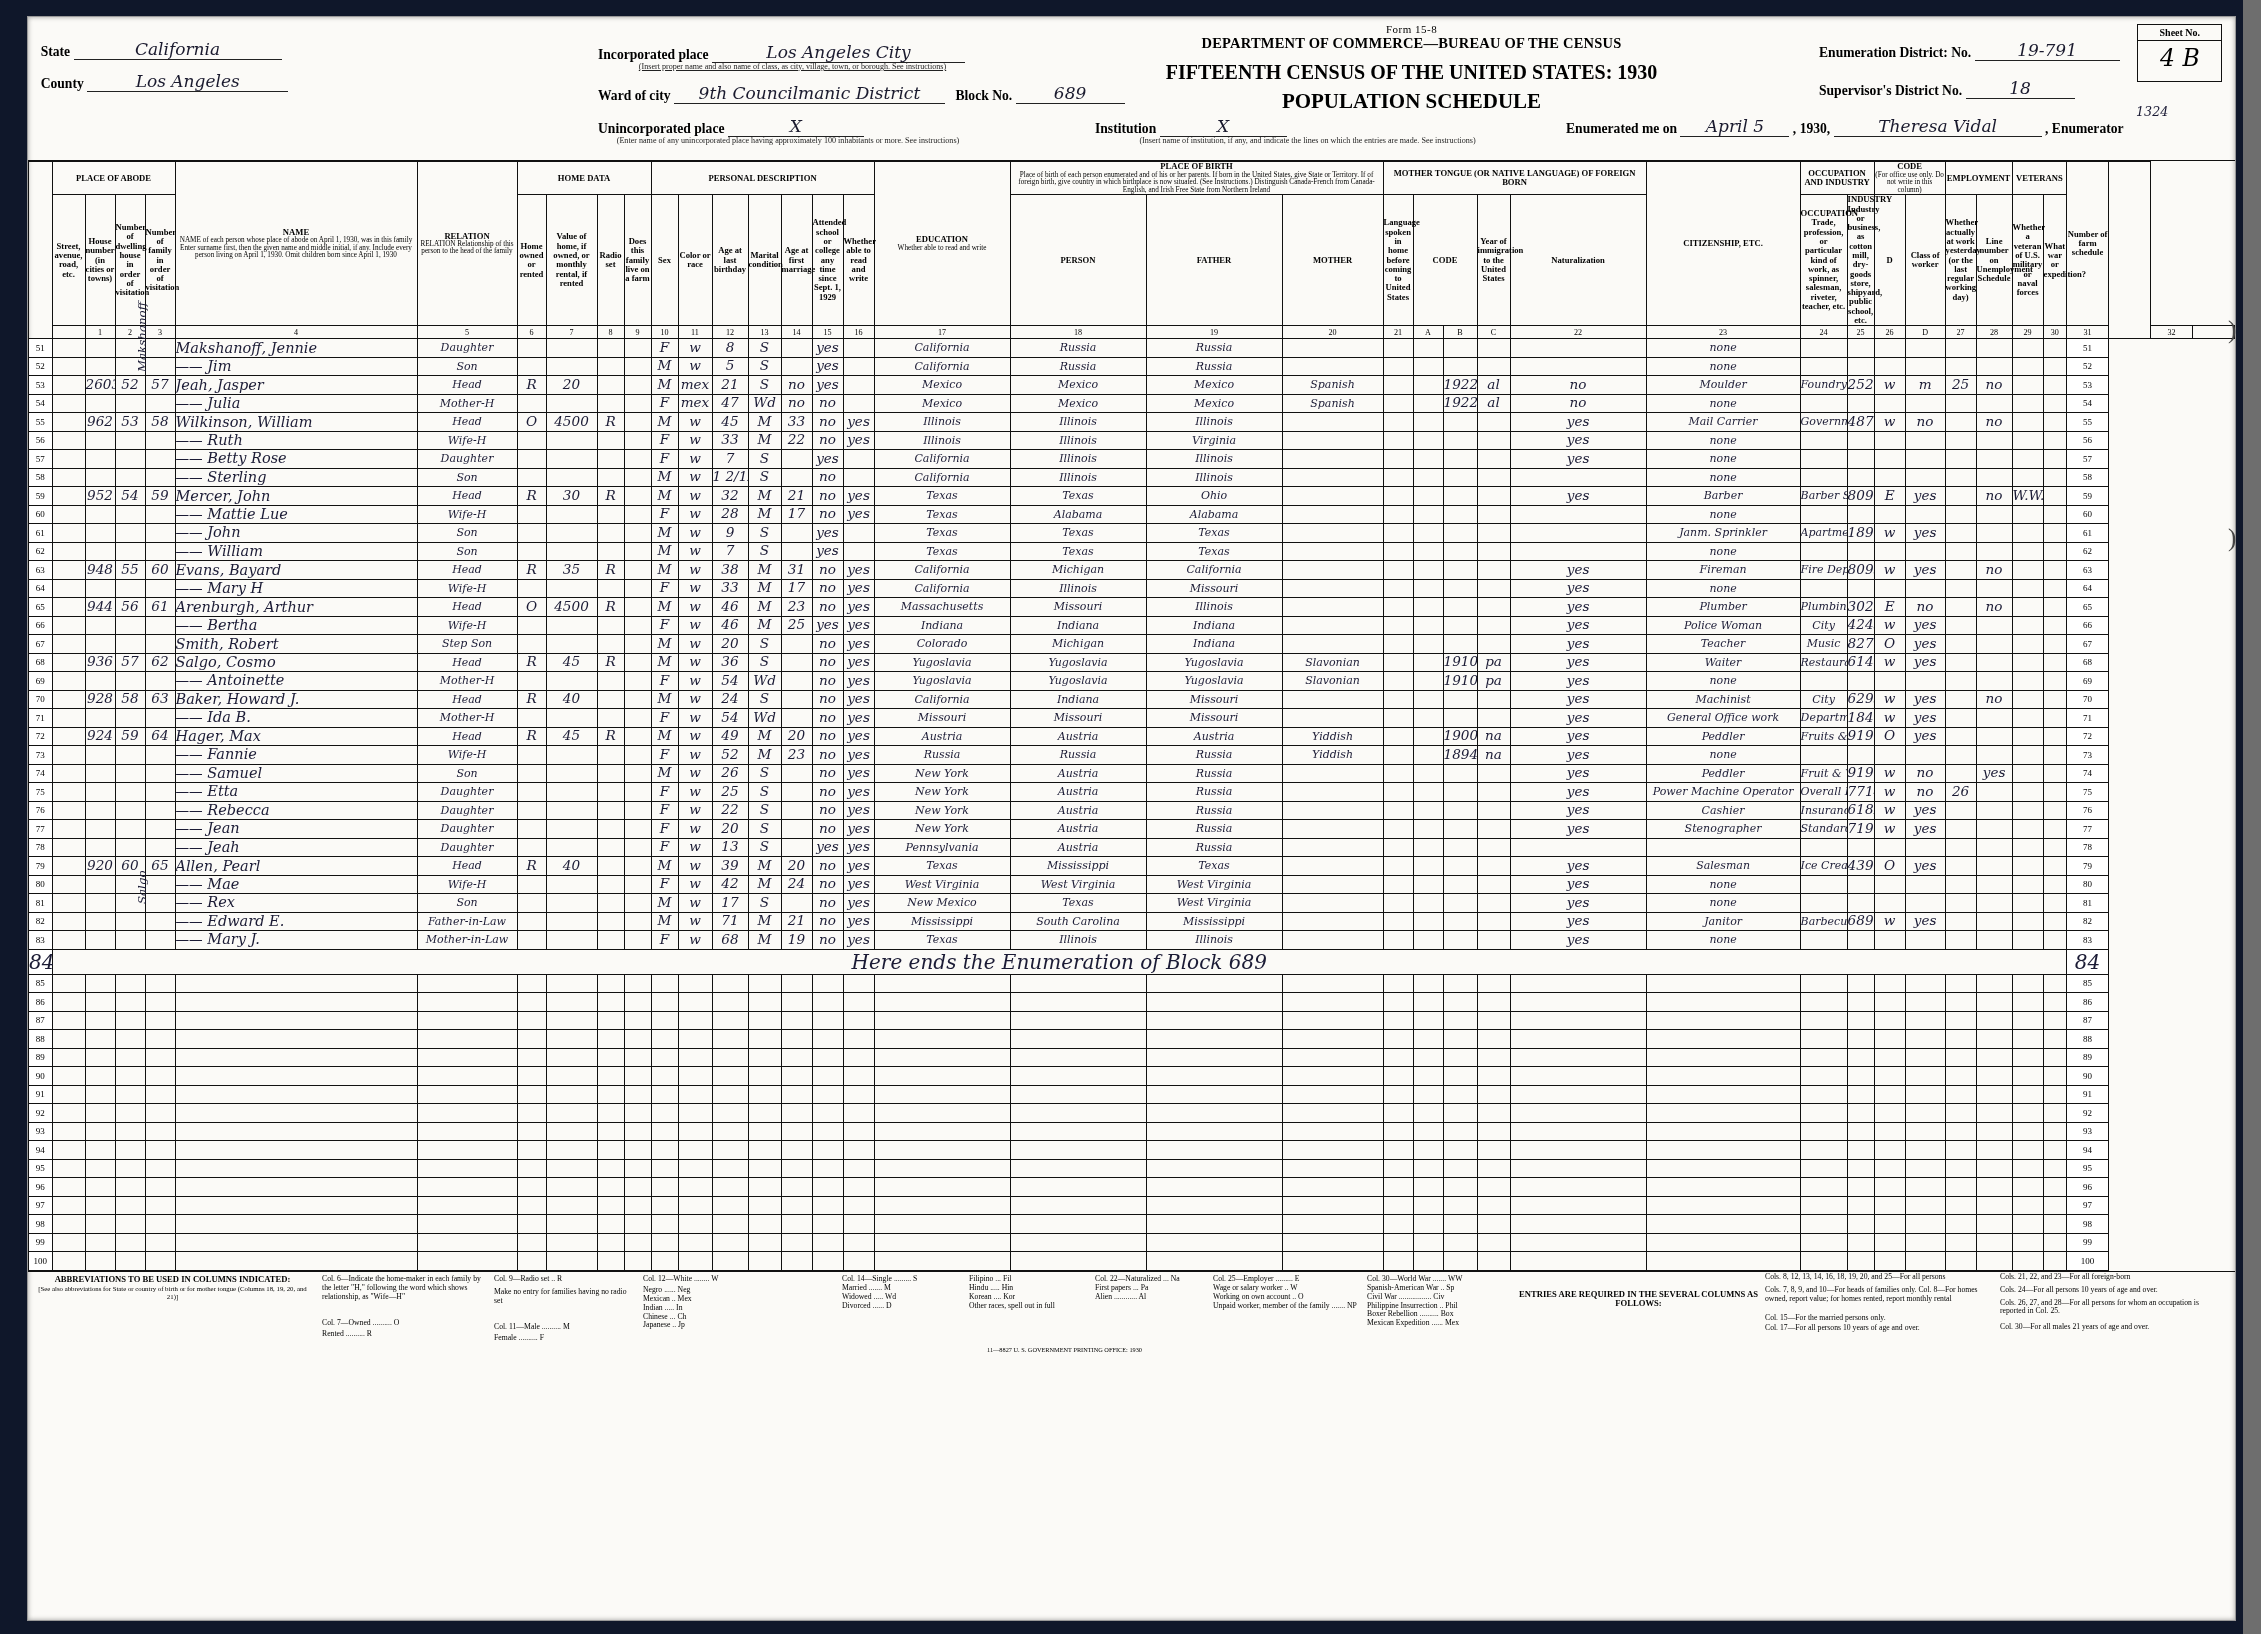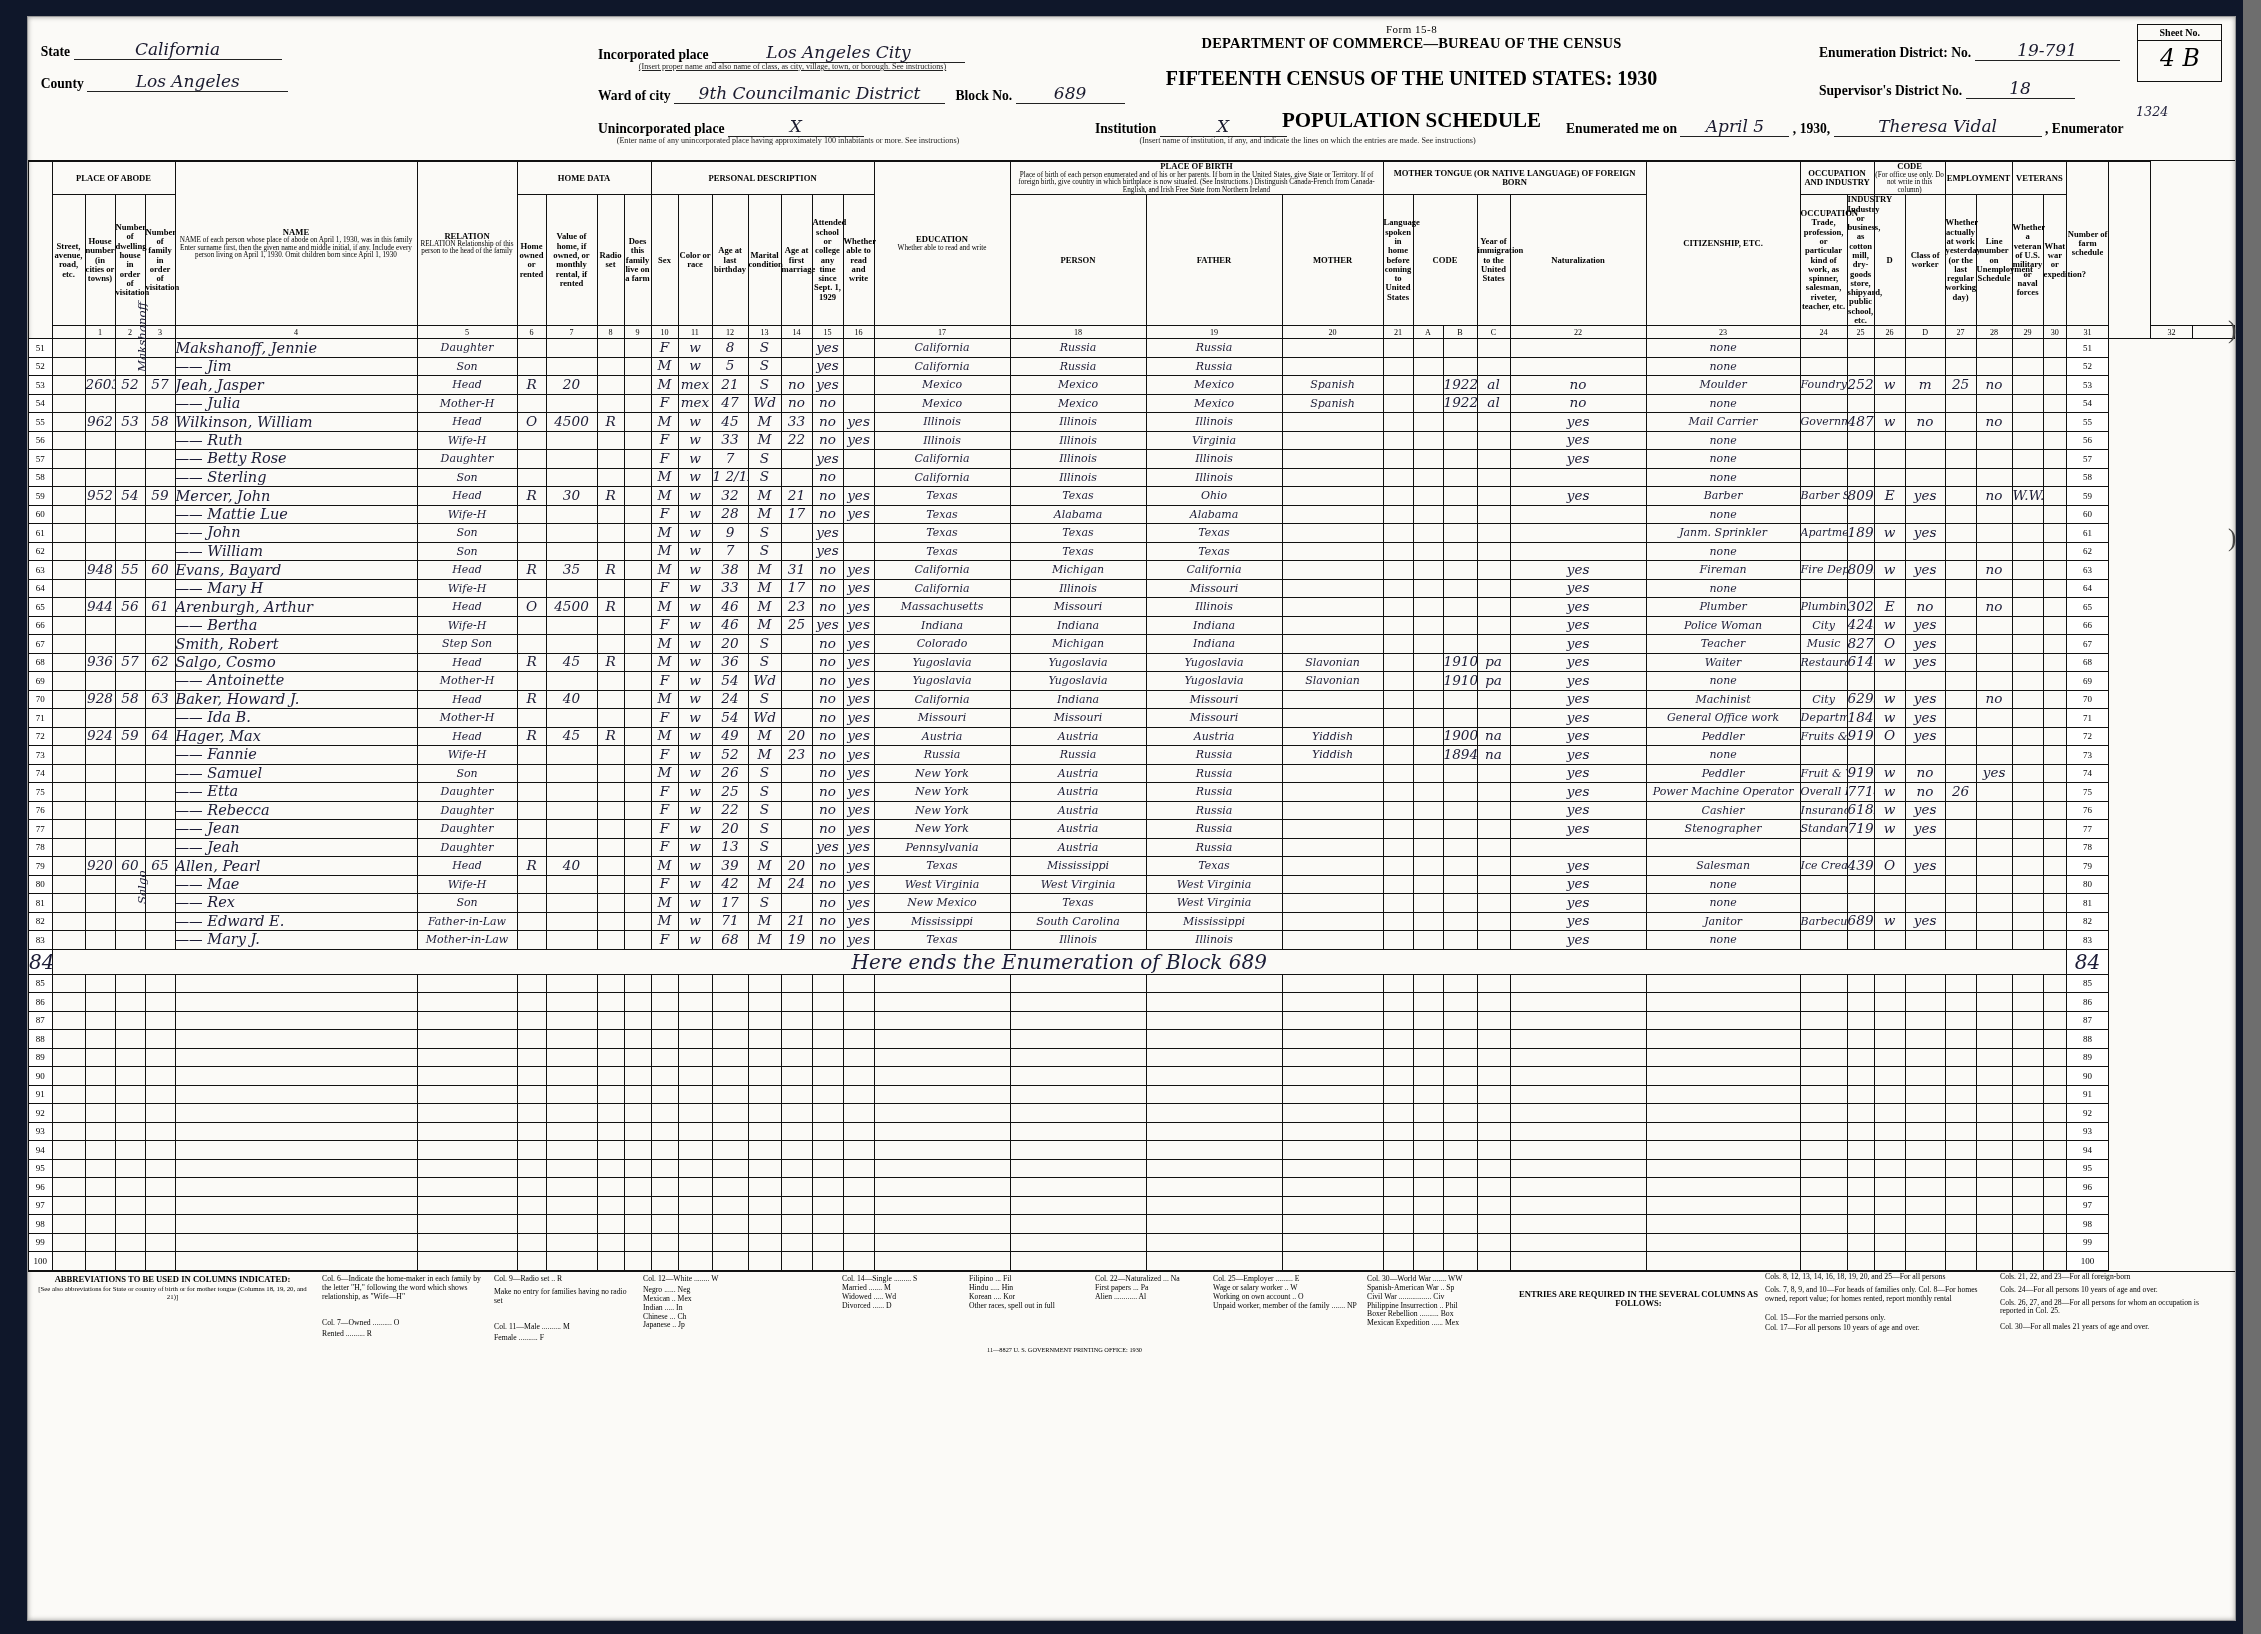--- a/index.html
+++ b/index.html
@@ -10,22 +10,22 @@
   }
   .sheet{
     position:absolute;left:27px;top:16.3px;width:2207px;height:1603px;
     background:#fbfaf7;border:0.9px solid #999;box-shadow:0 0 5.4px rgba(0,0,0,.35) inset;
   }
   
   .hdr{position:relative;height:143px;border-bottom:1.8px solid #111;}
   .hdr .center{position:absolute;left:1067px;top:5.4px;width:633px;text-align:center;}
   .form-no{font-size:11px;letter-spacing:0.5px;}
   .dept{font-size:14.5px;font-weight:bold;letter-spacing:0.2px;}
-  .census-title{font-size:20px;font-weight:bold;margin-top:15px;}
-  .pop-sched{font-size:21px;font-weight:bold;margin-top:18px;}
+  .census-title{font-size:20px;font-weight:bold;margin-top:9px;}
+  .pop-sched{font-size:21px;font-weight:bold;margin-top:5px;}
   .fld{position:absolute;font-size:13.6px;}
   .fld .lbl{font-weight:bold;}
   .ul{display:inline-block;border-bottom:0.9px solid #222;min-width:109px;
       font-family:"DejaVu Serif",serif;font-style:italic;font-size:17px;
       color:#1a1a2e;text-align:center;line-height:1.05;vertical-align:bottom;}
   .tiny{font-size:8.1px;display:block;line-height:1.1;color:#222;}
   .ed-box{position:absolute;right:12.7px;top:7.2px;border:0.9px solid #111;width:83px;height:56px;text-align:center;}
   .ed-box .t{font-size:10px;font-weight:bold;border-bottom:0.9px solid #111;padding:1.8px 0;font-family:Liberation Serif, serif;}
   .ed-box .v{font-family:"DejaVu Serif",serif;font-style:italic;font-size:23.5px;padding-top:2.7px;}
   

